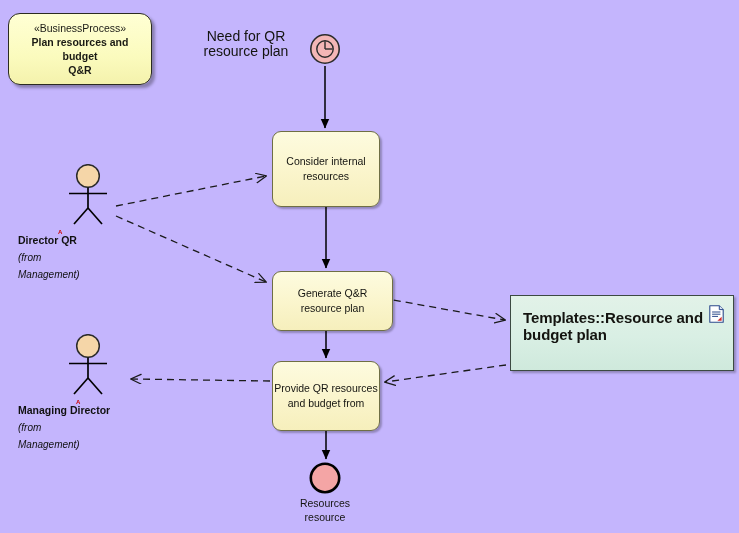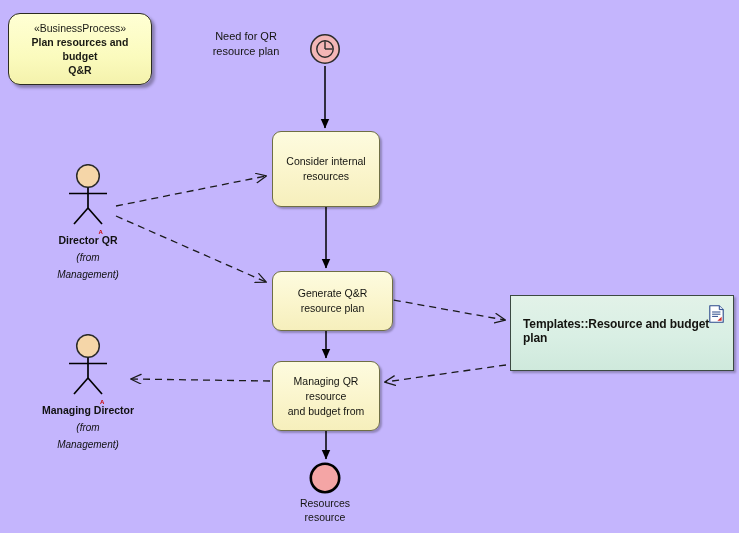--- a/index.html
+++ b/index.html
@@ -90,23 +90,22 @@
     box-shadow: 2px 2px 2px rgba(0,0,0,0.26);
     box-sizing: border-box;
     font-size: 10.5px;
     color: #141410;
   }
   .artifact-label {
     position: absolute;
     left: 12px;
     top: 13px;
     font-weight: bold;
-    font-size: 12px;
+    font-size: 15px;
     letter-spacing: -0.1px;
-    margin-top: 8px;
   }
   .doc-icon {
     position: absolute;
     right: 9px;
     top: 9px;
     width: 15px;
     height: 18px;
   }
 
   
@@ -137,30 +136,30 @@
     color: #141410;
   }
 
   
   .start-label {
     position: absolute;
     left: 190px;
     top: 29px;
     width: 112px;
     text-align: center;
-    font-size: 11px;
+    font-size: 14px;
     line-height: 15px;
     color: #141410;
   }
 
   
   .actor {
     position: absolute;
     width: 140px;
-    text-align: center;
+    text-align: left;
   }
   .actor-dir { left: 18px; top: 164px; }
   .actor-mgr { left: 18px; top: 334px; }
   .actor-figure {
     width: 140px;
     height: 62px;
   }
   .actor-name {
     font-size: 10.5px;
     font-weight: bold;
@@ -247,21 +246,21 @@
 
   <div class="activity act2">
     <div>
       <div>Generate Q&amp;R</div>
       <div>resource plan</div>
     </div>
   </div>
 
   <div class="activity act3">
     <div>
-      <div>Managing QR resource</div>
+      <div>Provide QR resources</div>
       <div>and budget from</div>
     </div>
   </div>
 
   <div class="artifact">
     <div class="artifact-label">Templates::Resource and budget plan</div>
     <svg class="doc-icon" viewBox="0 0 15 18" width="15" height="18">
       <path d="M0.8,0.8 L10.3,0.8 L14.2,4.6 L14.2,17.2 L0.8,17.2 z" fill="#ffffff" stroke="#2c4a8c" stroke-width="1.1" stroke-linejoin="round"></path>
       <path d="M10.3,0.8 L10.3,4.6 L14.2,4.6" fill="#dde6f5" stroke="#2c4a8c" stroke-width="1"></path>
       <line x1="3.1" y1="7.0" x2="11.4" y2="7.0" stroke="#2c4a8c" stroke-width="1"></line>

